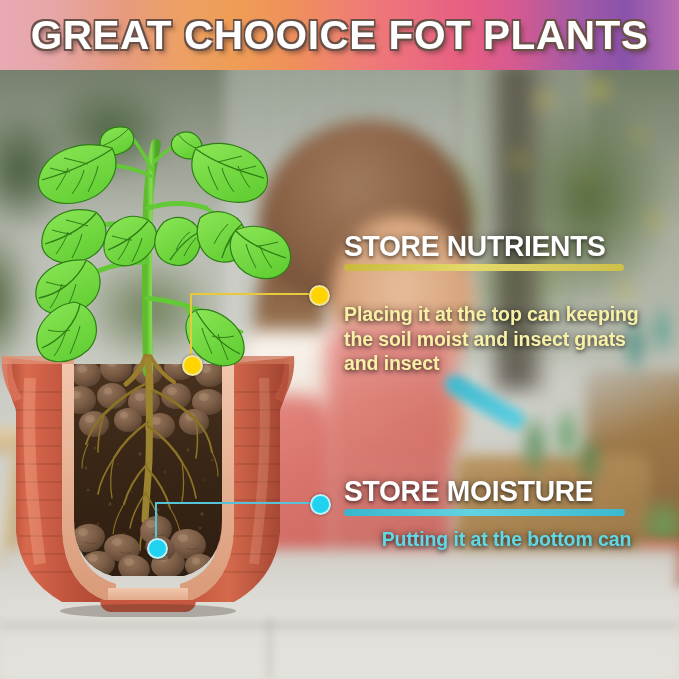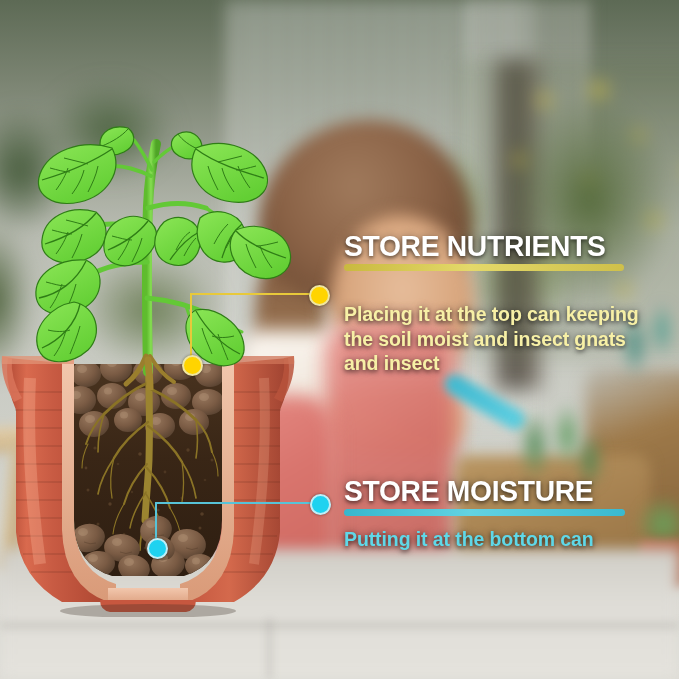--- a/index.html
+++ b/index.html
@@ -659,19 +659,23 @@
     <div class="cl-body" style="color:#f7f0a6;margin-top:31px;">
       <p>Placing it at the top can keeping</p>
       <p>the soil moist and insect gnats</p>
       <p>and insect</p>
     </div>
   </div>
 
   <div class="callout" style="left:344px;top:476px;width:325px;">
     <div class="cl-title">STORE MOISTURE</div>
     <div class="cl-rule" style="background:linear-gradient(90deg,#37b6cc,#63d3e2 45%,#3ab9cf 100%);width:281px;"></div>
-    <div class="cl-body" style="color:#5fd8e8;">
+    <div class="cl-body" style="color:#5fd8e8;text-align:center;">
       <p>Putting it at the bottom can</p>
     </div>
   </div>
 
+  <div class="header">
+    <div class="header-grad"></div>
+    <div class="header-title">GREAT CHOOICE FOT PLANTS</div>
+  </div>
 
 </div>
 
 </body></html>

